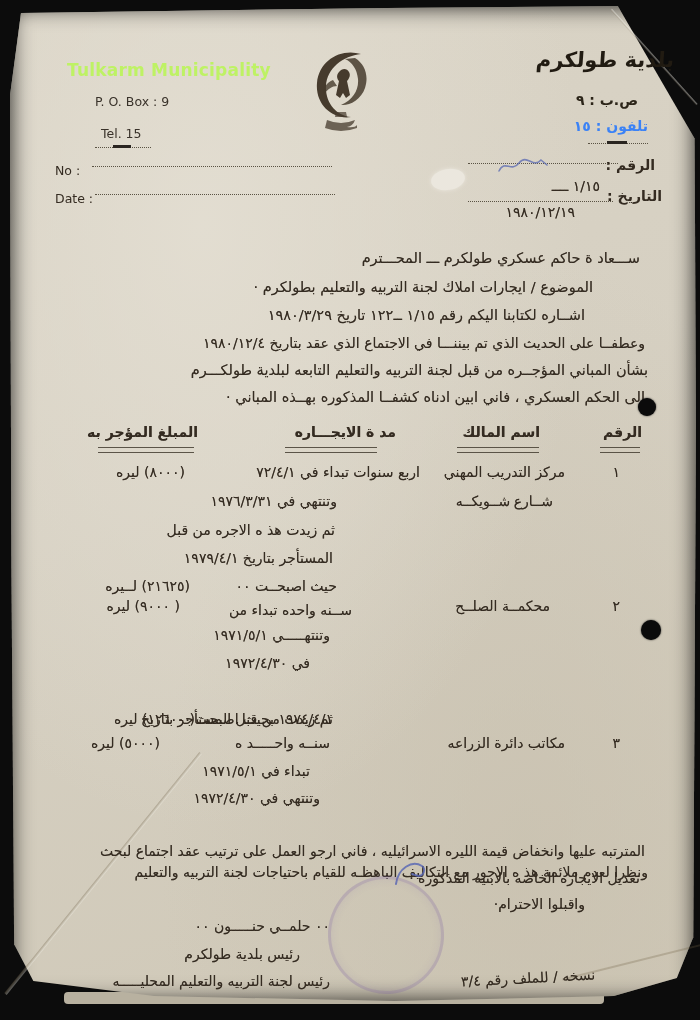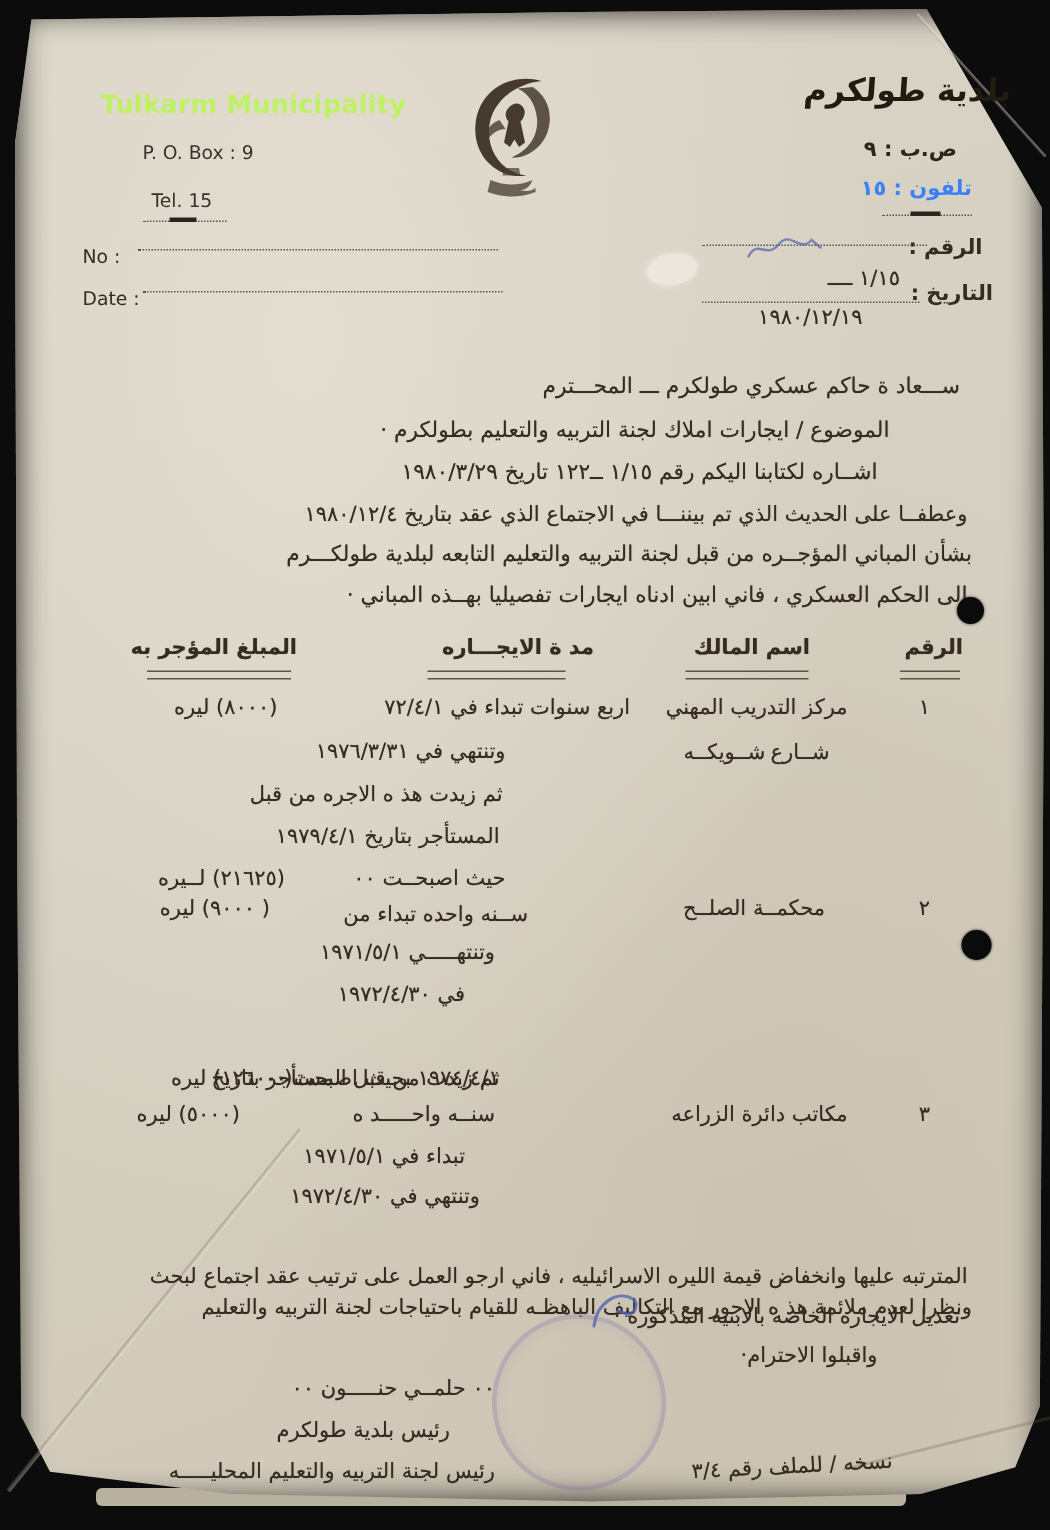--- a/index.html
+++ b/index.html
@@ -92,21 +92,21 @@
       <path d="M2 16 C8 4 14 18 22 8 S 36 14 44 5 L50 10" fill="none" stroke="rgba(88,104,178,.75)" stroke-width="1.6" stroke-linecap="round"></path>
     </svg>
   </div>
   <div id="blob"></div>
 
   <div class="txt ar typed" style="right:60px;top:250px;font-size:14.5px;">ســـعاد ة حاكم عسكري طولكرم ـــ المحـــترم</div>
   <div class="txt ar typed" style="right:107px;top:279px;font-size:14.5px;">الموضوع / ايجارات املاك لجنة التربيه والتعليم بطولكرم ·</div>
   <div class="txt ar typed" style="right:115px;top:307px;font-size:14.5px;">اشــاره لكتابنا اليكم رقم ١/١٥ ــ١٢٢ تاريخ ١٩٨٠/٣/٢٩</div>
   <div class="txt ar typed" style="right:55px;top:335px;font-size:14px;">وعطفــا على الحديث الذي تم بيننـــا في الاجتماع الذي عقد بتاريخ ١٩٨٠/١٢/٤</div>
   <div class="txt ar typed" style="right:52px;top:362px;font-size:14.5px;">بشأن المباني المؤجــره من قبل لجنة التربيه والتعليم التابعه لبلدية طولكـــرم</div>
-  <div class="txt ar typed" style="right:55px;top:389px;font-size:14.5px;">الى الحكم العسكري ، فاني ابين ادناه ايجارات تفصيليا بهــذه المباني ·</div>
+  <div class="txt ar typed" style="right:55px;top:389px;font-size:14.5px;">الى الحكم العسكري ، فاني ابين ادناه كشفــا المذكوره بهــذه المباني ·</div>
 
   <div class="txt ar typed" style="right:58px;top:424px;font-weight:bold;">الرقم</div>
   <div class="txt ar typed" style="right:160px;top:424px;font-weight:bold;">اسم المالك</div>
   <div class="txt ar typed" style="right:304px;top:424px;font-weight:bold;">مد ة الايجـــاره</div>
   <div class="txt ar typed" style="right:502px;top:424px;font-weight:bold;">المبلغ المؤجر به</div>
   <div class="dbl" style="left:600px;top:447px;width:40px;"></div>
   <div class="dbl" style="left:457px;top:447px;width:82px;"></div>
   <div class="dbl" style="left:285px;top:447px;width:92px;"></div>
   <div class="dbl" style="left:98px;top:447px;width:96px;"></div>
 

